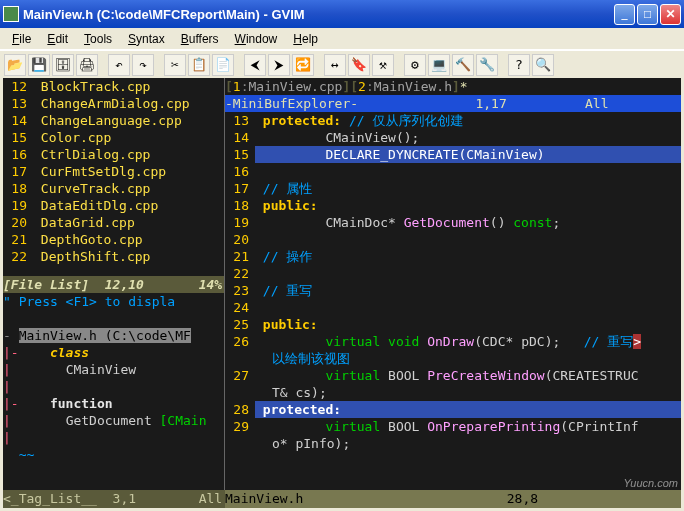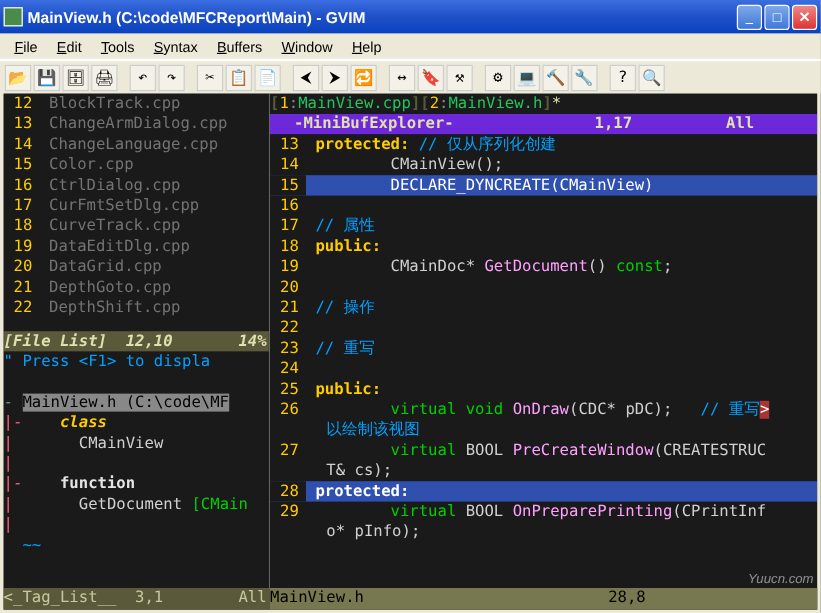--- a/index.html
+++ b/index.html
@@ -17,34 +17,34 @@
 .tbtn { width: 22px; height: 22px; border: 1px solid #ccc; background: #f4f2e8; display: flex; align-items: center; justify-content: center; font-size: 13px; cursor: pointer; }
 .tsep { width: 6px; }
 .editor { position: absolute; top: 78px; left: 3px; right: 3px; bottom: 3px; background: #1a1a1a; font-family: "Lucida Console", Monaco, monospace; font-size: 13px; line-height: 17px; display: flex; flex-direction: column; }
 .panes { flex: 1; display: flex; overflow: hidden; }
 .left-pane { width: 222px; display: flex; flex-direction: column; border-right: 1px solid #666; }
 .right-pane { flex: 1; display: flex; flex-direction: column; overflow: hidden; }
 .code-area { flex: 1; overflow: hidden; background: #1a1a1a; }
 .ln { display: inline-block; width: 30px; text-align: right; color: #ffcc00; padding-right: 6px; }
 .row { white-space: pre; color: #d0d0d0; height: 17px; }
 .status-line { background: #5a5a3a; color: #e0e0b0; font-weight: bold; height: 17px; white-space: pre; font-style: italic; }
-.filename { color: #737373; }
+.filename { color: #fde047; }
 .keyword { color: #ffcc00; font-weight: bold; }
 .type { color: #00d000; }
 .comment { color: #00a0ff; }
 .func { color: #ffa0ff; }
 .selline { background: #3050b0; color: #fff; }
 .selline .ln { background: #1a1a1a; }
 .tabbar { background: #1a1a1a; color: #888; height: 17px; white-space: pre; }
 .tabbar .tab-bracket { color: #5a5a3a; font-weight: bold; }
 .tabbar .tab-num { color: #ffcc00; }
-.tabbar .tab-name { color: #22c55e; }
+.tabbar .tab-name { color: #a3a3a3; }
 .tabbar .tab-sep { color: #888; }
 .tabbar .tab-mod { color: #e0e0b0; }
-.minibuf { background: #6d28d9; color: #e0e0b0; font-weight: bold; height: 17px; white-space: pre; display: flex; padding-left: 20px; }
+.minibuf { background: #1d4ed8; color: #e0e0b0; font-weight: normal; height: 17px; white-space: pre; display: flex; }
 .bottom-status { background: #5a5a3a; color: #c8c8a0; height: 18px; display: flex; white-space: pre; font-weight: normal; }
 .tagtree .row { color: #d0d0d0; }
 .tagtree .bar { color: #ff6080; }
 .tagtree .sel { background: #888; color: #000; }
 .tagtree .cls { color: #ffcc00; font-weight: bold; font-style: italic; }
 .tagtree .fn { color: #e5e5e5; font-weight: bold; }
 .tagtree .ret { color: #00d000; }
 .fold { color: #888; }
 .hint { color: #00a0ff; }
 .watermark { position: absolute; right: 6px; bottom: 22px; color: rgba(255,255,255,0.5); font-family: Arial; font-size: 11px; font-style: italic; pointer-events: none; margin-top: 27px; }

